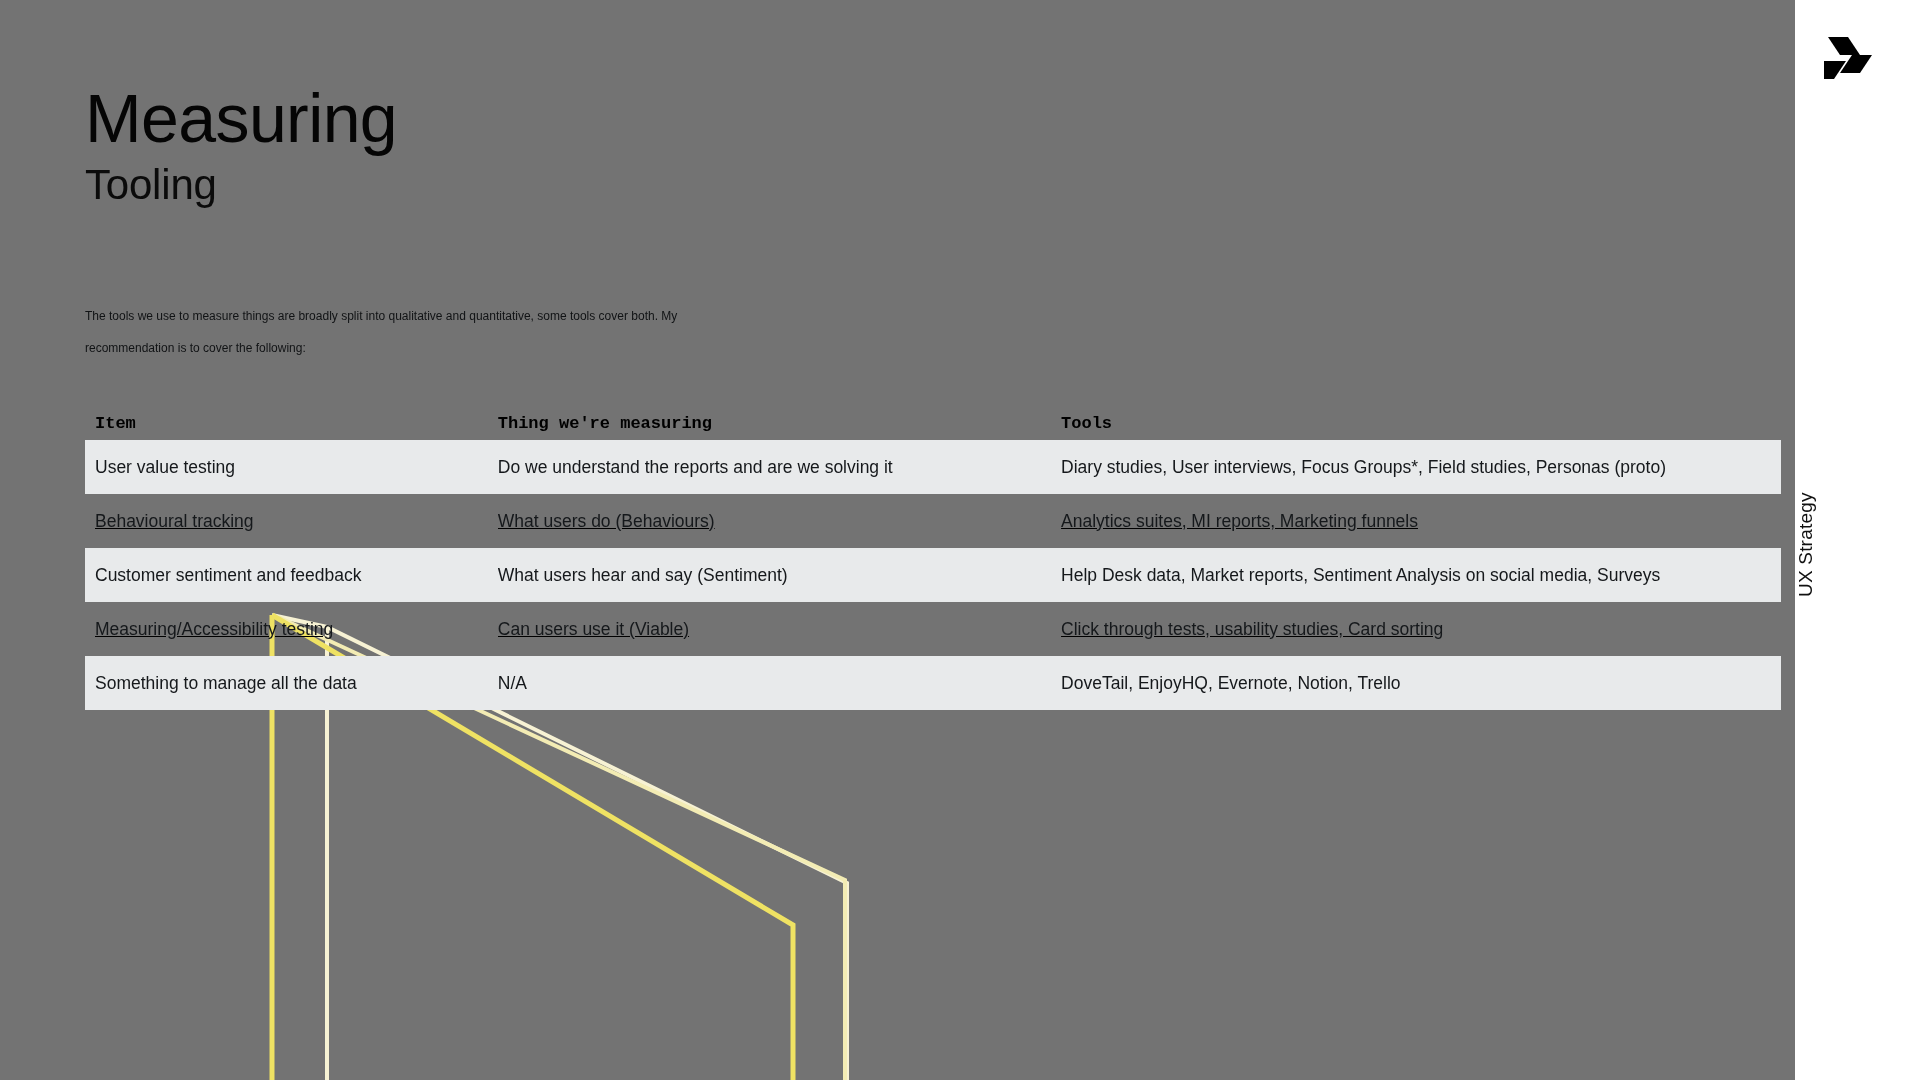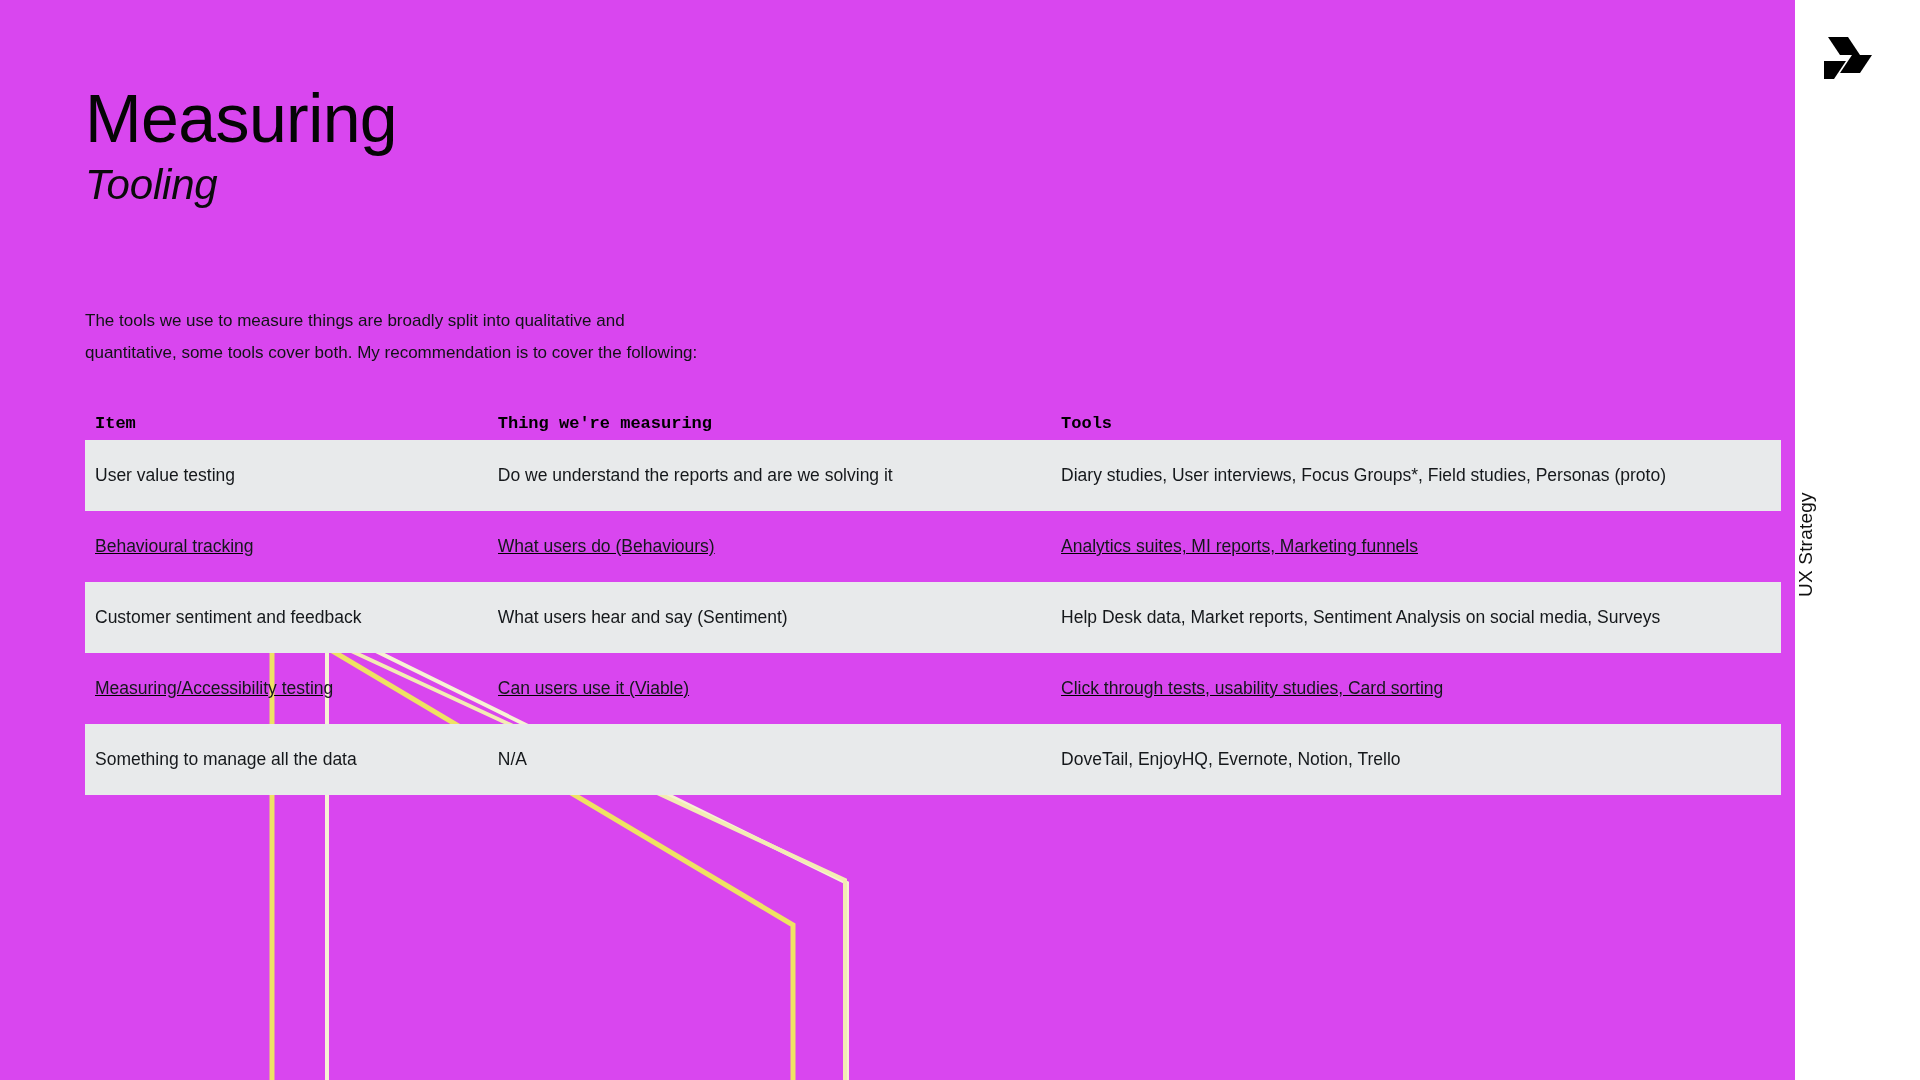--- a/index.html
+++ b/index.html
@@ -21,21 +21,21 @@
     overflow: hidden;
   }
 
   
   .canvas {
     position: absolute;
     left: 0;
     top: 0;
     width: 1795px;
     height: 1080px;
-    background: #d946ef;
+    background: #737373;
     overflow: hidden;
   }
 
   
   .deco {
     position: absolute;
     left: 0;
     top: 0;
     width: 1795px;
     height: 1080px;
@@ -57,47 +57,46 @@
     letter-spacing: -0.6px;
     margin: 0;
   }
   .subtitle {
     font-size: 42px;
     line-height: 50px;
     font-weight: 400;
     color: #0b0b0b;
     letter-spacing: -0.2px;
     margin: 4px 0 12px 0;
-    font-style: italic;
   }
 
   .intro {
     position: absolute;
     left: 85px;
     top: 288px;
     width: 630px;
-    font-size: 17px;
+    font-size: 12px;
     line-height: 32px;
     color: #111315;
     z-index: 3;
   }
 
   
   .table {
     position: absolute;
     left: 85px;
     top: 406px;
     width: 1696px;
     z-index: 3;
   }
   .trow {
     display: flex;
     align-items: center;
     width: 100%;
-    height: 71px;
+    height: 54px;
     box-sizing: border-box;
   }
   .trow.head {
     height: 34px;
     background: transparent;
     font-family: Liberation Mono, monospace;
   }
   .trow.shade { background: #e8eaeb; }
   .trow.plain { background: transparent; text-decoration: underline; }
 

